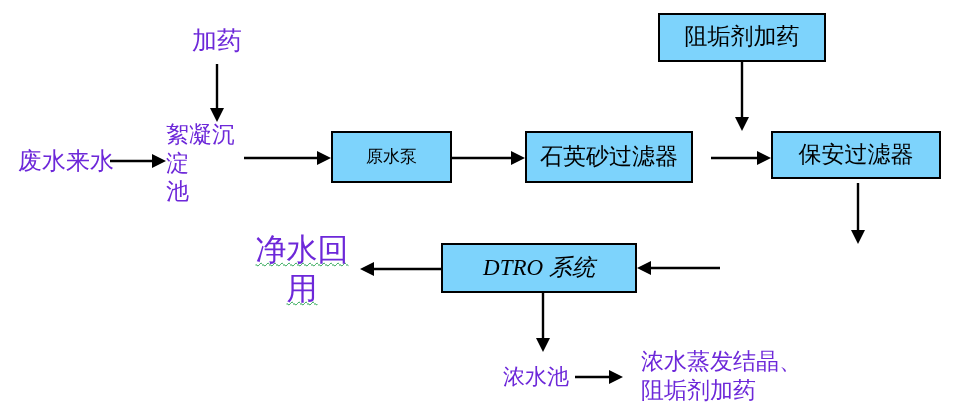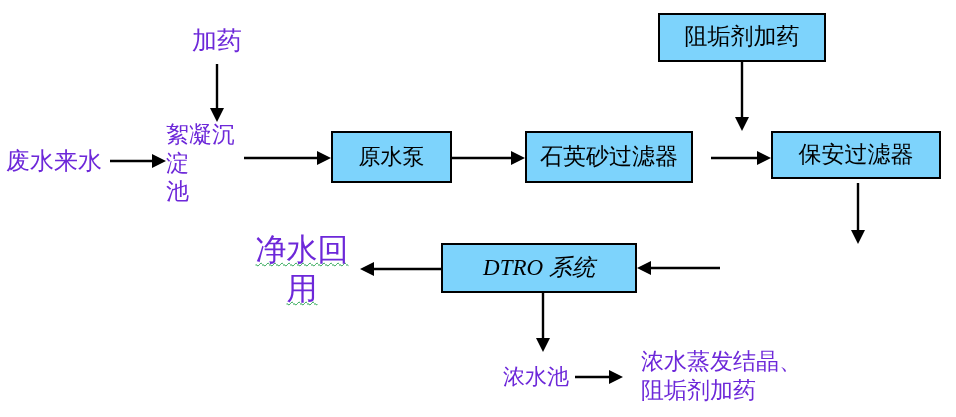--- a/index.html
+++ b/index.html
@@ -133,30 +133,30 @@
   </svg>
 
   <div class="node-text" style="left:180px; top:20px; width:74px; height:42px; font-size:25px;">
     <span class="label">加药</span>
   </div>
 
   <div class="node-box" style="left:658px; top:13px; width:168px; height:49px; font-size:23px;">
     <span class="label">阻垢剂加药</span>
   </div>
 
-  <div class="node-text" style="left:2px; top:141px; width:104px; height:40px; font-size:24px;">
+  <div class="node-text" style="left:14px; top:141px; width:104px; height:40px; font-size:24px;">
     <span class="label">废水来水</span>
   </div>
 
   <div class="node-text left-align" style="left:166px; top:133px; width:80px; height:62px; font-size:23px; flex-direction:column; align-items:flex-start; justify-content:center;">
     <span class="label">絮凝沉淀</span>
     <span class="label">池</span>
   </div>
 
-  <div class="node-box" style="left:331px; top:131px; width:121px; height:52px; font-size:22px;">
+  <div class="node-box" style="left:331px; top:131px; width:121px; height:52px; font-size:17px;">
     <span class="label">原水泵</span>
   </div>
 
   <div class="node-box" style="left:525px; top:131px; width:168px; height:52px; font-size:23px;">
     <span class="label">石英砂过滤器</span>
   </div>
 
   <div class="node-box" style="left:771px; top:131px; width:170px; height:48px; font-size:23px;">
     <span class="label">保安过滤器</span>
   </div>

